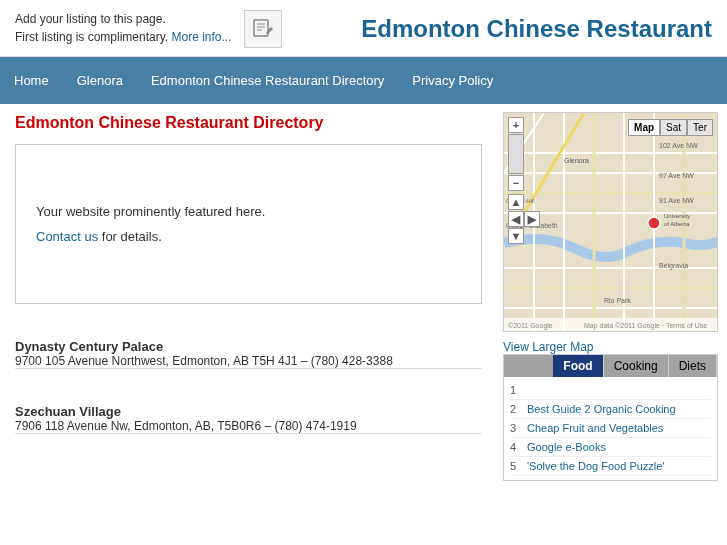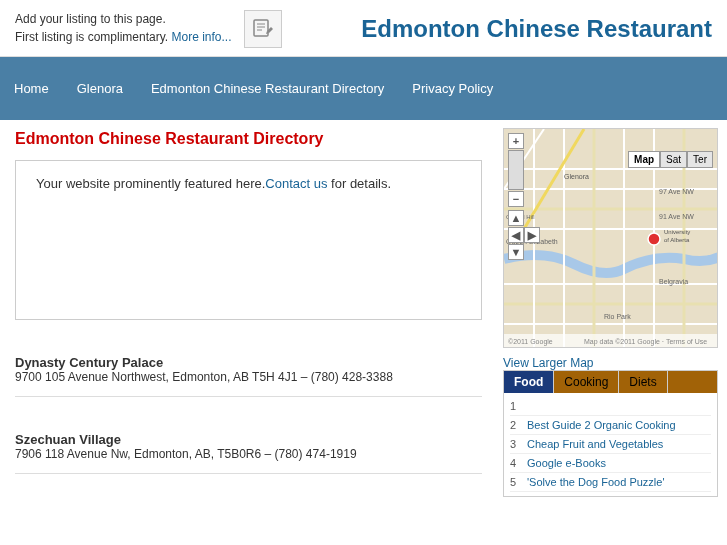--- a/index.html
+++ b/index.html
@@ -8,63 +8,63 @@
     
     #header { display: flex; align-items: center; justify-content: space-between; padding: 10px 15px 8px 15px; border-bottom: 1px solid #ddd; }
     #header-left h1 { font-size: 24px; font-weight: bold; color: #1a6496; font-family: Arial, sans-serif; }
     #header-right { display: flex; align-items: flex-start; gap: 12px; }
     #header-text { font-size: 12px; color: #333; line-height: 1.5; }
     #header-text a { color: #1a6496; text-decoration: none; }
     #header-icon { width: 38px; height: 38px; border: 1px solid #ccc; display: flex; align-items: center; justify-content: center; background: #f5f5f5; }
 
     
     #nav { background: #4a7fa5; display: flex; padding: 0; }
-    .nav-item { color: #fff; padding: 24px 14px; font-size: 13px; cursor: pointer; white-space: nowrap; }
+    .nav-item { color: #fff; padding: 16px 14px; font-size: 13px; cursor: pointer; white-space: nowrap; }
 
     
     #main { display: flex; gap: 0; padding: 0; }
 
     
     #left-col { flex: 1; padding: 10px 15px; min-width: 0; }
 
     #page-title { color: #cc0000; font-size: 16px; font-weight: bold; margin-bottom: 12px; }
 
     
     #featured-box { border: 1px solid #ccc; margin-bottom: 15px; display: flex; min-height: 160px; }
     #photo-box { width: 120px; background: #1a3a7a; display: flex; align-items: center; justify-content: center; flex-shrink: 0; }
     #photo-box-text { color: #fff; font-size: 11px; text-align: center; padding: 8px; line-height: 1.4; }
-    #featured-content { padding: 15px 20px; display: flex; flex-direction: row; justify-content: center; }
+    #featured-content { padding: 15px 20px; display: flex; flex-direction: column; justify-content: center; }
     #featured-desc { color: #333; font-size: 13px; margin-bottom: 10px; }
     #featured-contact { font-size: 13px; color: #333; }
     #featured-contact a { color: #1a6496; text-decoration: none; }
 
     
-    .listing { margin-bottom: 12px; padding-bottom: 12px; border-bottom: 1px solid #ddd; margin-top: 35px; }
+    .listing { margin-bottom: 12px; padding-bottom: 0; border-bottom: 1px solid #ddd; margin-top: 35px; }
     .listing-name { font-weight: bold; font-size: 13px; color: #333; }
     .listing-address { font-size: 12px; color: #333; }
 
     
     #right-col { width: 230px; flex-shrink: 0; padding: 8px 8px 8px 6px; }
 
     
     #map-container { position: relative; width: 215px; height: 220px; border: 1px solid #ccc; overflow: hidden; margin-bottom: 8px; }
     
     #map-controls { position: absolute; top: 4px; left: 4px; display: flex; flex-direction: column; gap: 1px; z-index: 10; }
     .map-ctrl-btn { width: 16px; height: 16px; background: #fff; border: 1px solid #999; display: flex; align-items: center; justify-content: center; font-size: 11px; font-weight: bold; color: #555; cursor: pointer; line-height: 1; }
     
-    #map-type-btns { position: absolute; top: 22px; right: 4px; display: flex; z-index: 10; justify-content: space-between; }
+    #map-type-btns { position: absolute; top: 6px; right: 4px; display: flex; z-index: 10; justify-content: space-between; }
     .map-type-btn { padding: 2px 5px; font-size: 10px; background: #e5e5e5; border: 1px solid #999; cursor: pointer; white-space: nowrap; }
     .map-type-btn.active { background: #fff; font-weight: bold; }
 
     #map-link { font-size: 12px; margin-top: 3px; }
     #map-link a { color: #1a6496; text-decoration: none; }
 
     
     #tabs-container { width: 215px; border: 1px solid #ccc; }
-    #tabs-header { display: flex; background: #a16207; }
+    #tabs-header { display: flex; background: #a3a3a3; justify-content: flex-end; }
     .tab-btn { padding: 4px 10px; font-size: 12px; cursor: pointer; border-right: 1px solid #ccc; }
     .tab-btn.active { background: #1a3a7a; color: #fff; font-weight: bold; }
     #tabs-content { padding: 4px 6px; }
     .tab-list-item { display: flex; gap: 5px; padding: 3px 0; border-bottom: 1px solid #eee; font-size: 11px; }
     .tab-list-num { color: #555; min-width: 12px; }
     .tab-list-link { color: #1a6496; text-decoration: none; }
 
     
     #map-svg { width: 100%; height: 100%; }
   </style>

